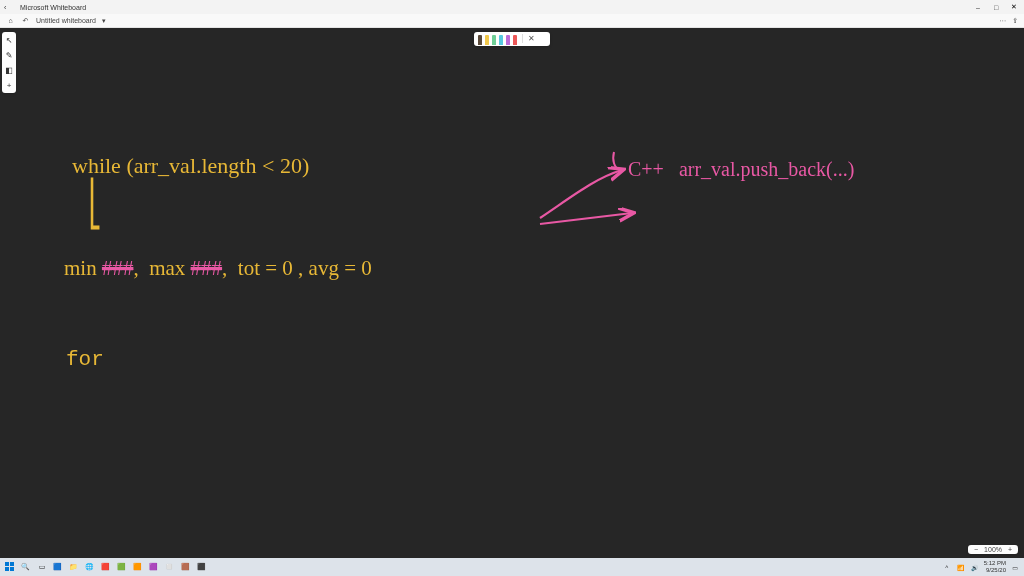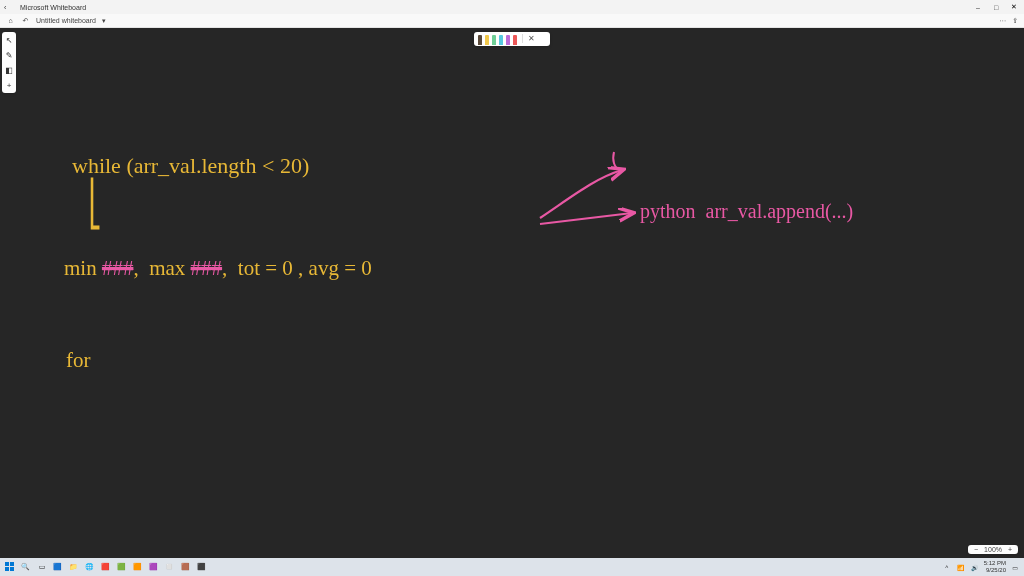--- a/index.html
+++ b/index.html
@@ -192,23 +192,23 @@
   </div>
 
 
   <div class="ink yellow" style="top:125px; left:72px; font-size:22px;">while (arr_val.length &lt; 20)</div>
 
   <div class="ink yellow" style="top:150px; left:84px; font-size:44px; transform:scaleX(0.6);">⎣</div>
 
   <div class="ink" style="top:228px; left:64px; font-size:21px;"><span class="yellow">min </span><span class="scribble">###</span><span class="yellow">,  max </span><span class="scribble">###</span><span class="yellow">,  tot = 0 , avg = 0</span></div>
 
 
-  <div class="ink yellow" style="top:320px; left:66px; font-size:21px;">for</div>
-
-  <div class="ink pink" style="top:172px; left:640px; font-size:20px;">python  arr_val.append(...)</div>
+  <div class="ink yellow" style="top:320px; left:66px; font-size:21px;font-family:Liberation Mono, monospace;">for</div>
+
+  <div class="ink pink" style="top:130px; left:628px; font-size:20px;">C++   arr_val.push_back(...)</div>
 
   <svg class="arrows" style="top:0;left:0" width="1024" height="530">
     <defs>
       <marker id="ah" markerWidth="8" markerHeight="8" refX="6" refY="3" orient="auto">
         <path d="M0,0 L7,3 L0,6" fill="none" stroke="#e858a4" stroke-width="1.6"></path>
       </marker>
     </defs>
     <path d="M540 190 C 570 170, 595 150, 622 142" stroke="#e858a4" stroke-width="2.2" fill="none" marker-end="url(#ah)"></path>
     <path d="M540 196 C 575 192, 605 188, 632 185" stroke="#e858a4" stroke-width="2.2" fill="none" marker-end="url(#ah)"></path>
 

